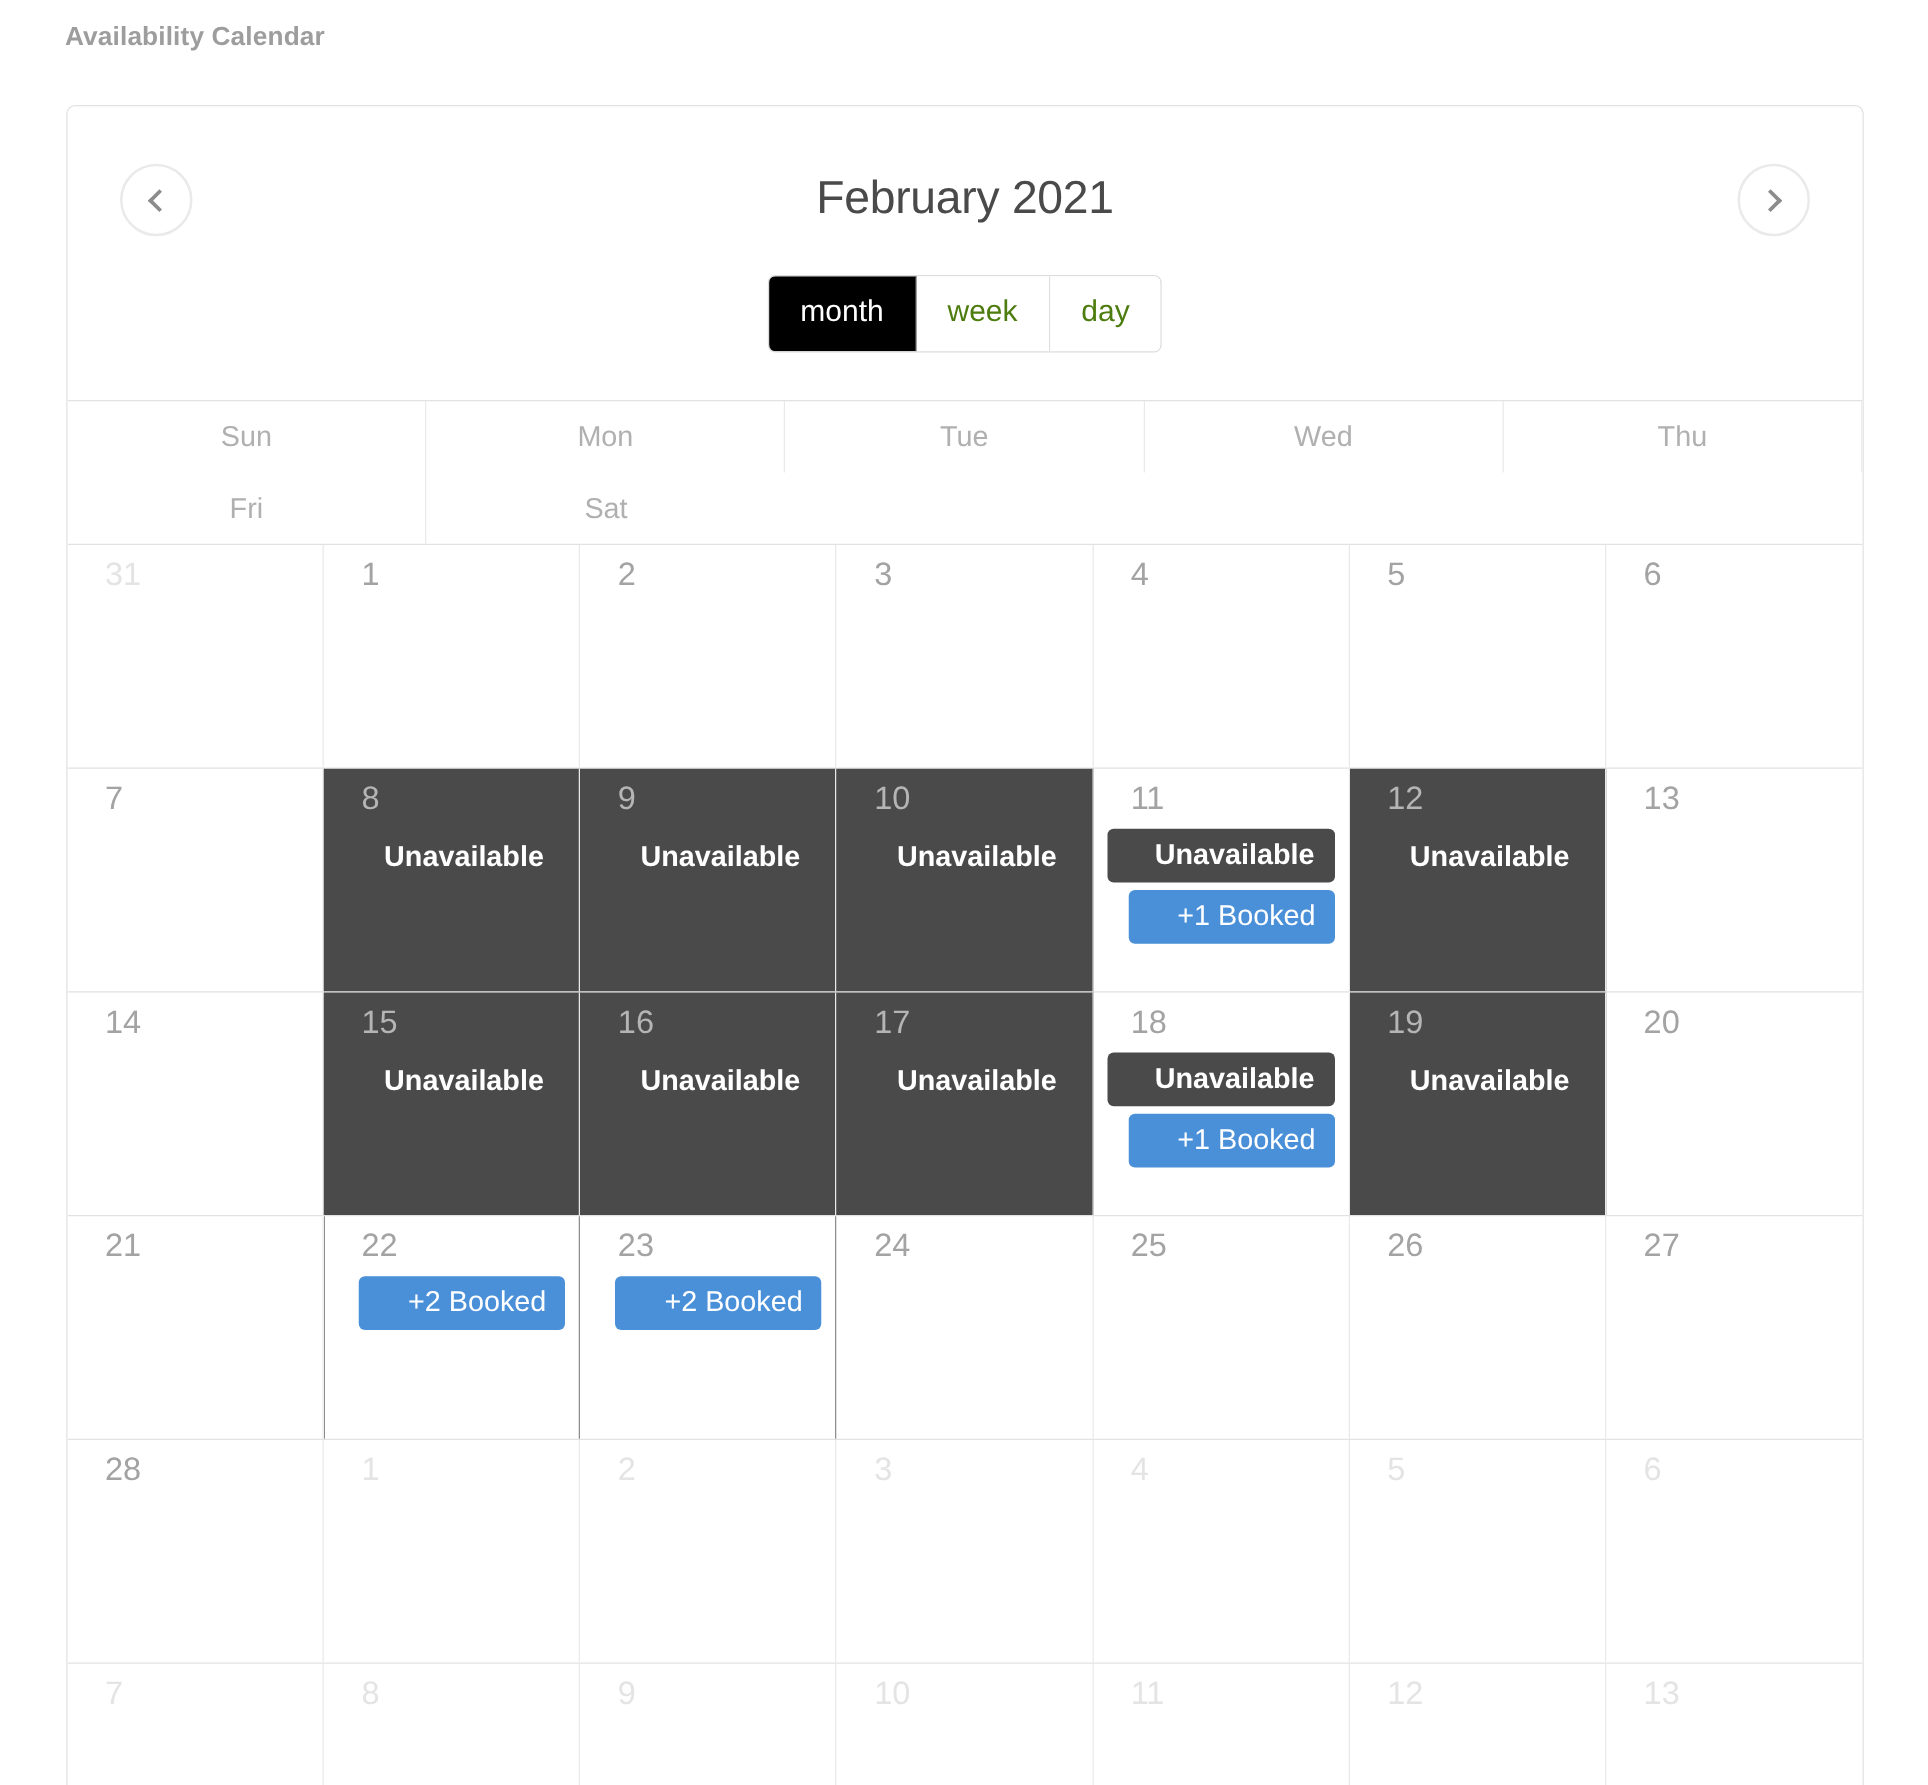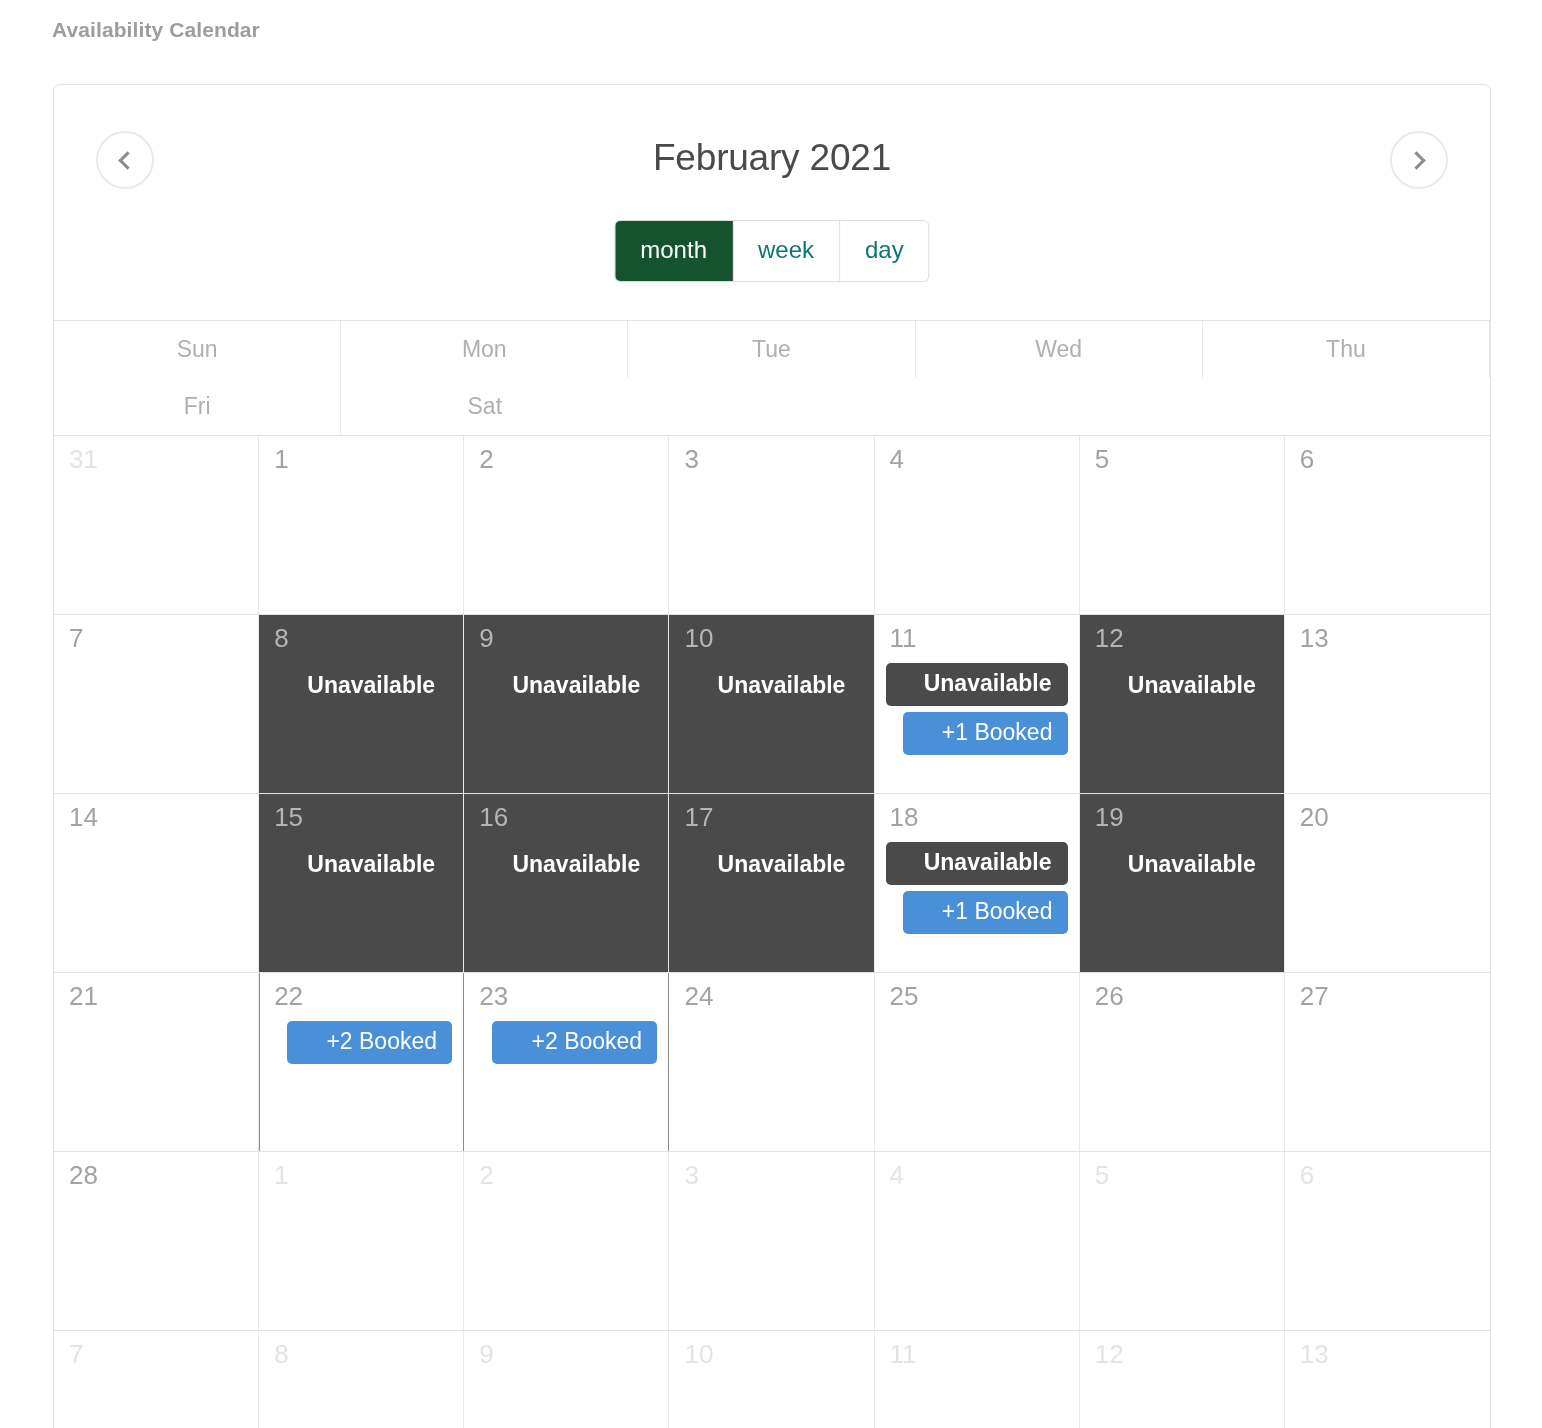--- a/index.html
+++ b/index.html
@@ -98,28 +98,28 @@
     overflow: hidden;
     box-shadow: 0 0 0 1px #dcdcdc;
   }
 
   .view-btn {
     font-family: "Liberation Sans", sans-serif;
     font-size: 24px;
     line-height: 1;
     padding: 17px 25px 19px 25px;
     background: #ffffff;
-    color: #0f766e;
+    color: #4d7c0f;
     border: 0;
     border-right: 1px solid #dcdcdc;
     cursor: pointer;
   }
   .view-btn:last-child { border-right: 0; }
   .view-btn.active {
-    background: #14532d;
+    background: #000000;
     color: #ffffff;
     border-right-color: #666666;
   }
 
   
   .dow-row {
     display: grid;
     grid-template-columns: repeat(5, 1fr);
     border-bottom: 1px solid #e2e2e2;
   }
@@ -152,21 +152,21 @@
     position: relative;
     border-right: 1px solid #e9e9e9;
     padding: 0;
     overflow: hidden;
     cursor: pointer;
   }
   .day-cell:last-child { border-right: 0; }
 
   .day-num {
     position: absolute;
-    left: 15px;
+    left: 30px;
     top: 8px;
     font-size: 26px;
     color: #a3a3a3;
     z-index: 2;
   }
   .day-cell.other .day-num { color: #e4e4e4; }
 
   
   .day-cell.blocked { background: #4a4a4a; }
   .day-cell.blocked .day-num { color: #b5b5b5; }

